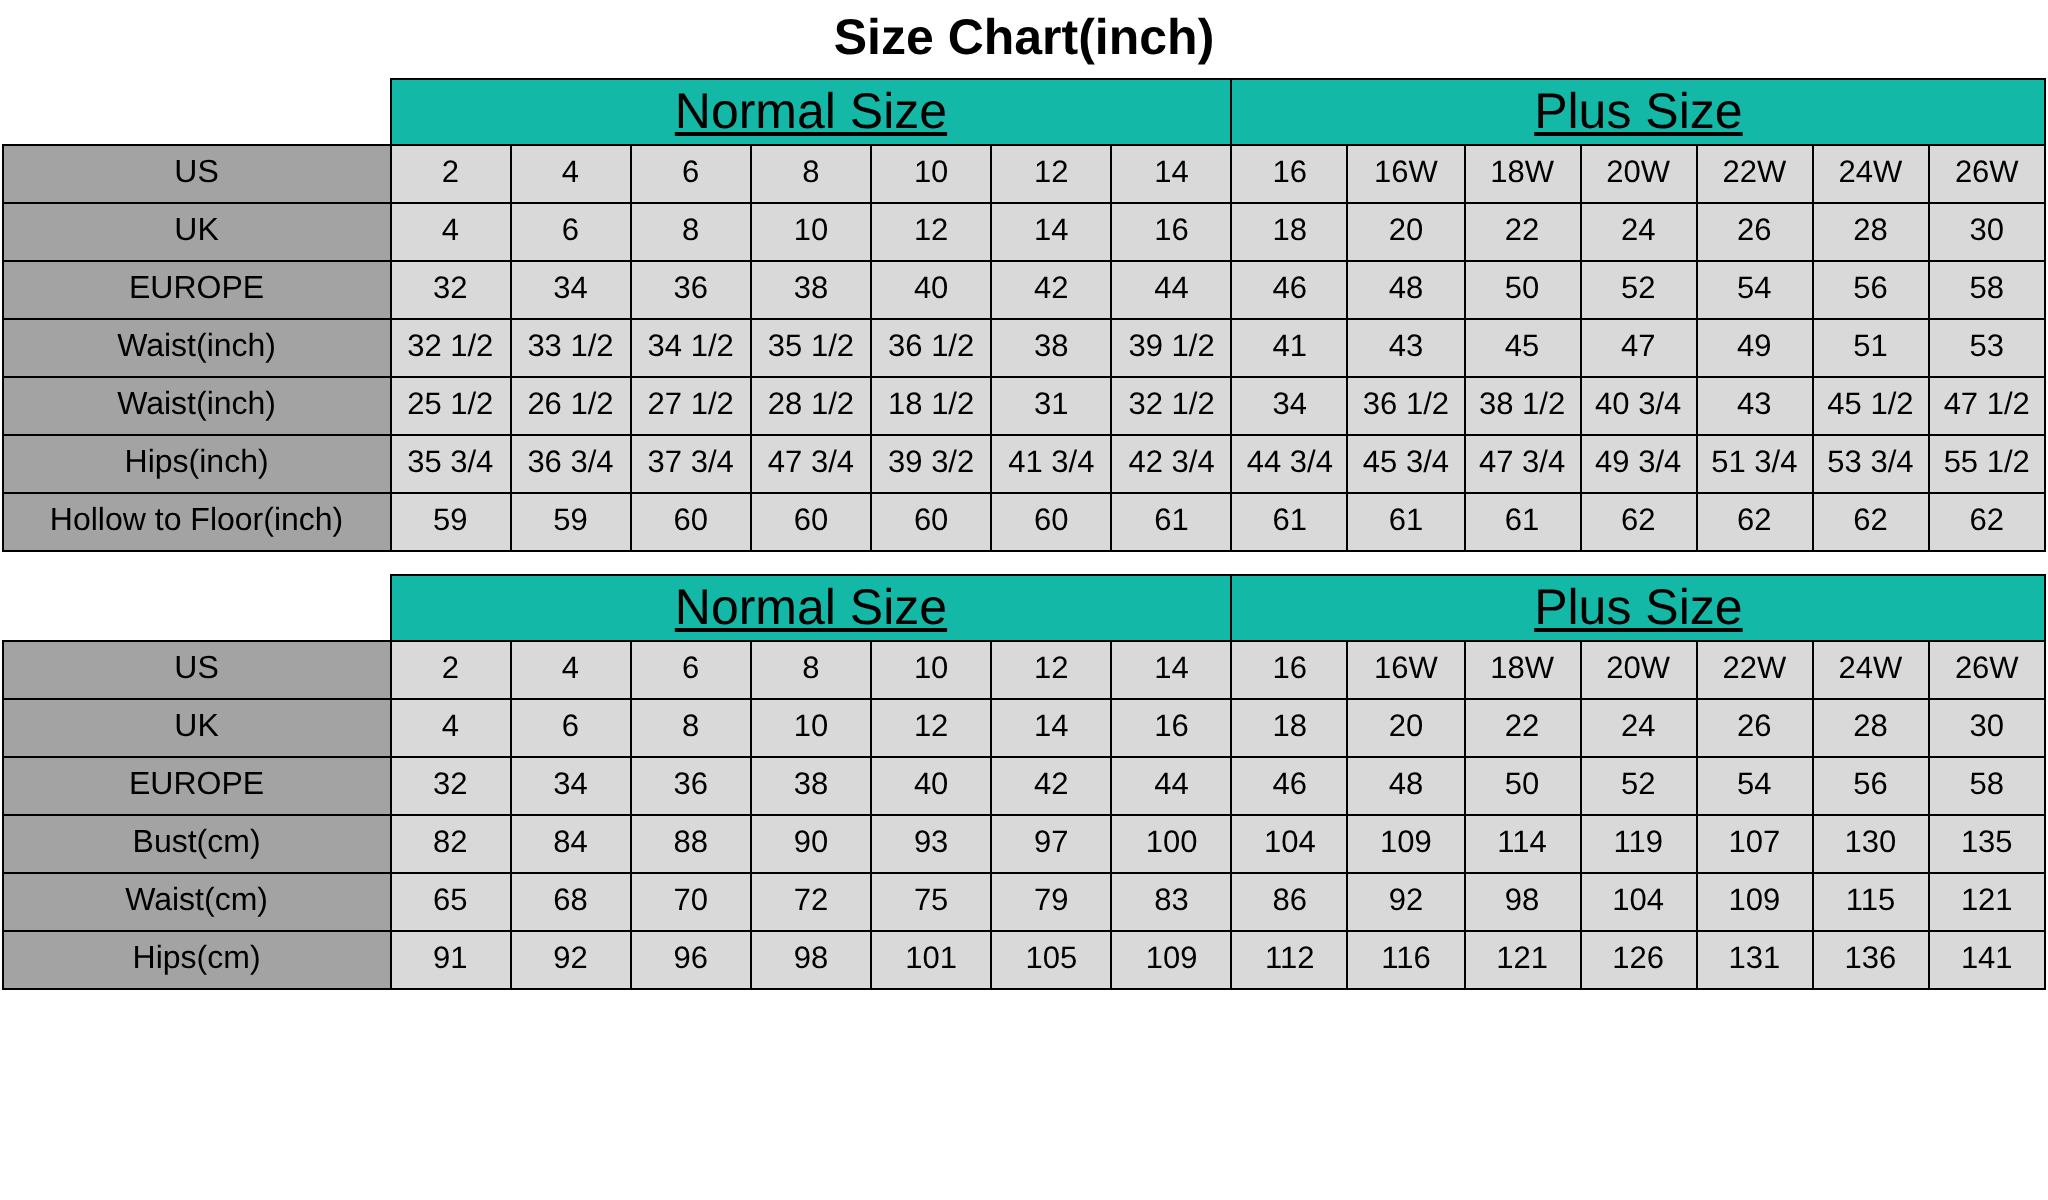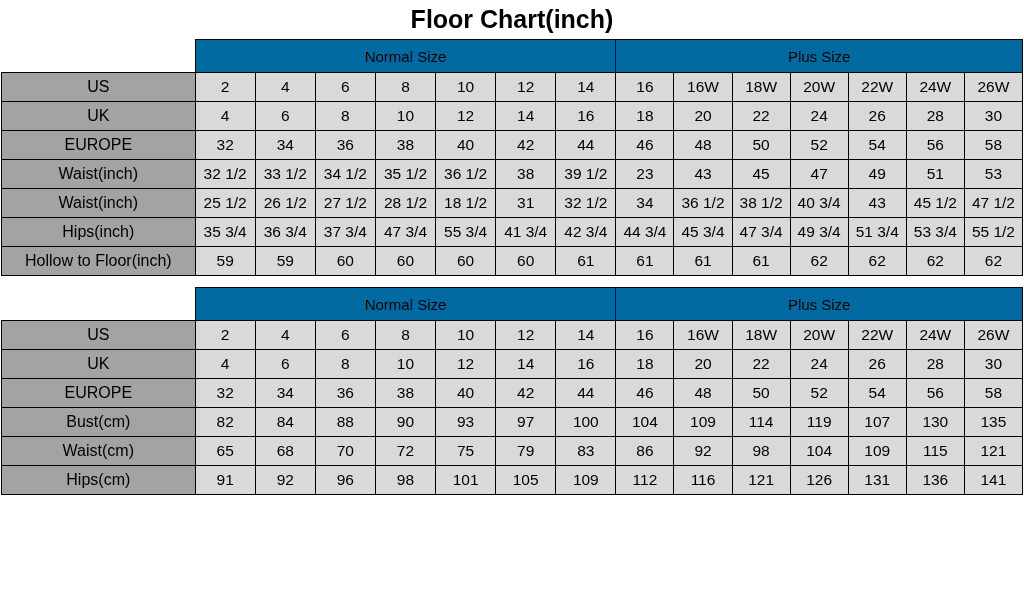--- a/index.html
+++ b/index.html
@@ -44,37 +44,38 @@
   table.size-table td.rowhead {
     background: #a3a3a3;
     font-size: 16px;
   }
   table.size-table td.blank {
     background: #ffffff;
     border-left: none;
     border-top: none;
   }
   table.size-table td.grouphead {
-    background: #0369a1;
-    font-size: 15px;
+    background: #14b8a6;
+    font-size: 25px;
     height: 32px;
+    text-decoration: underline;
   }
   col.c-label { width: 190px; }
   col.c-n { width: 59px; }
   col.c-p { width: 57px; }
   .spacer {
     height: 11px;
     background: #ffffff;
   }
 </style>
 </head>
 <body>
 
 <div class="chart-block">
-  <div class="chart-title">Floor Chart(inch)</div>
+  <div class="chart-title">Size Chart(inch)</div>
   <table class="size-table">
     <colgroup>
       <col class="c-label">
       <col class="c-n">
         <col class="c-n">
         <col class="c-n">
         <col class="c-n">
         <col class="c-n">
         <col class="c-n">
         <col class="c-n">
@@ -145,21 +146,21 @@
       </tr>
       <tr>
         <td class="rowhead">Waist(inch)</td>
         <td>32 1/2</td>
         <td>33 1/2</td>
         <td>34 1/2</td>
         <td>35 1/2</td>
         <td>36 1/2</td>
         <td>38</td>
         <td>39 1/2</td>
-        <td>23</td>
+        <td>41</td>
         <td>43</td>
         <td>45</td>
         <td>47</td>
         <td>49</td>
         <td>51</td>
         <td>53</td>
       </tr>
       <tr>
         <td class="rowhead">Waist(inch)</td>
         <td>25 1/2</td>
@@ -176,21 +177,21 @@
         <td>43</td>
         <td>45 1/2</td>
         <td>47 1/2</td>
       </tr>
       <tr>
         <td class="rowhead">Hips(inch)</td>
         <td>35 3/4</td>
         <td>36 3/4</td>
         <td>37 3/4</td>
         <td>47 3/4</td>
-        <td>55 3/4</td>
+        <td>39 3/2</td>
         <td>41 3/4</td>
         <td>42 3/4</td>
         <td>44 3/4</td>
         <td>45 3/4</td>
         <td>47 3/4</td>
         <td>49 3/4</td>
         <td>51 3/4</td>
         <td>53 3/4</td>
         <td>55 1/2</td>
       </tr>

